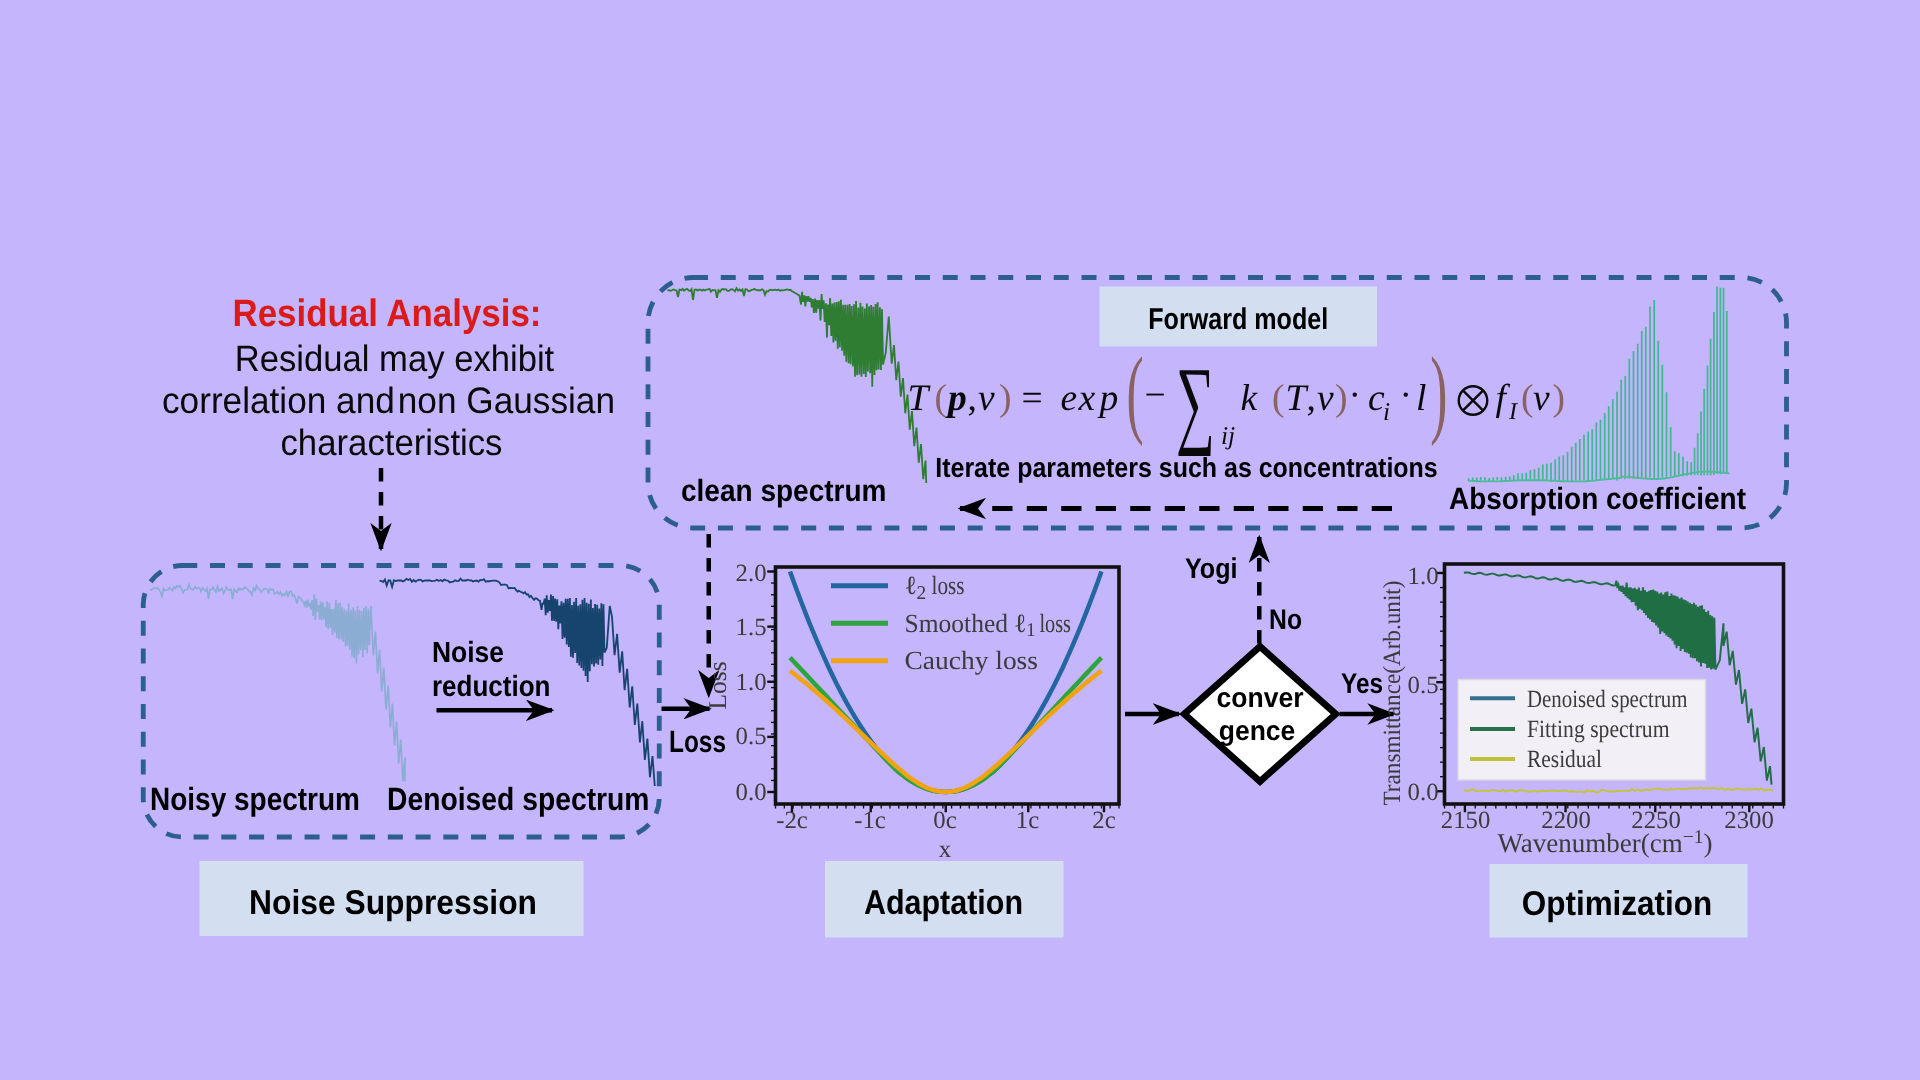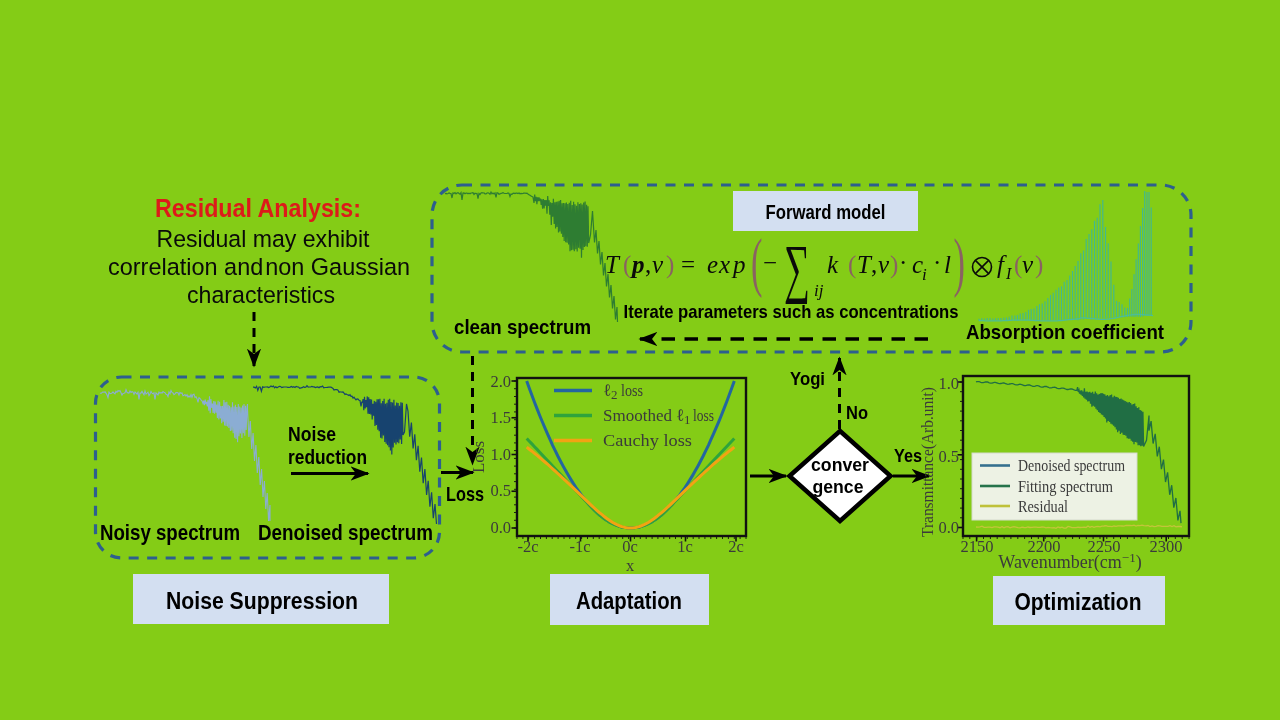--- a/index.html
+++ b/index.html
@@ -1,16 +1,16 @@
 <!DOCTYPE html>
 <html><head>
 <meta charset="utf-8">
 <style>
   html,body{margin:0;padding:0;background:#fff;}
-  #stage{position:relative;width:1280px;height:720px;background:#84cc16;overflow:hidden;
+  #stage{position:relative;width:1280px;height:720px;background:#c4b5fd;overflow:hidden;
          font-family:"Liberation Sans",sans-serif;}
   svg{position:absolute;left:0;top:0;}
   text{font-family:"Liberation Sans",sans-serif;}
   .ser, .ser text, text.ser{font-family:"Liberation Serif",serif;}
 </style>
 </head>
 <body>
 <div id="stage">
 <svg width="1280" height="720" viewBox="0 0 1280 720">
 <defs>

